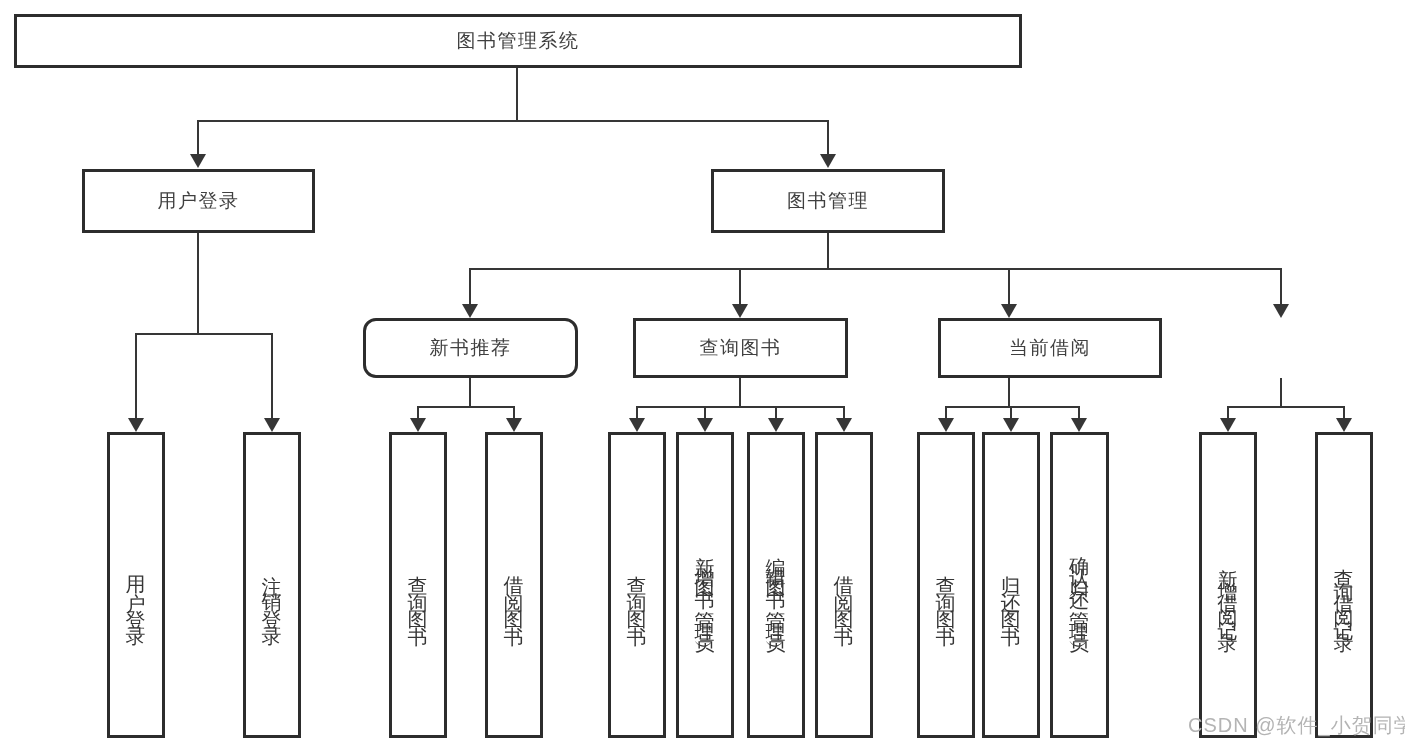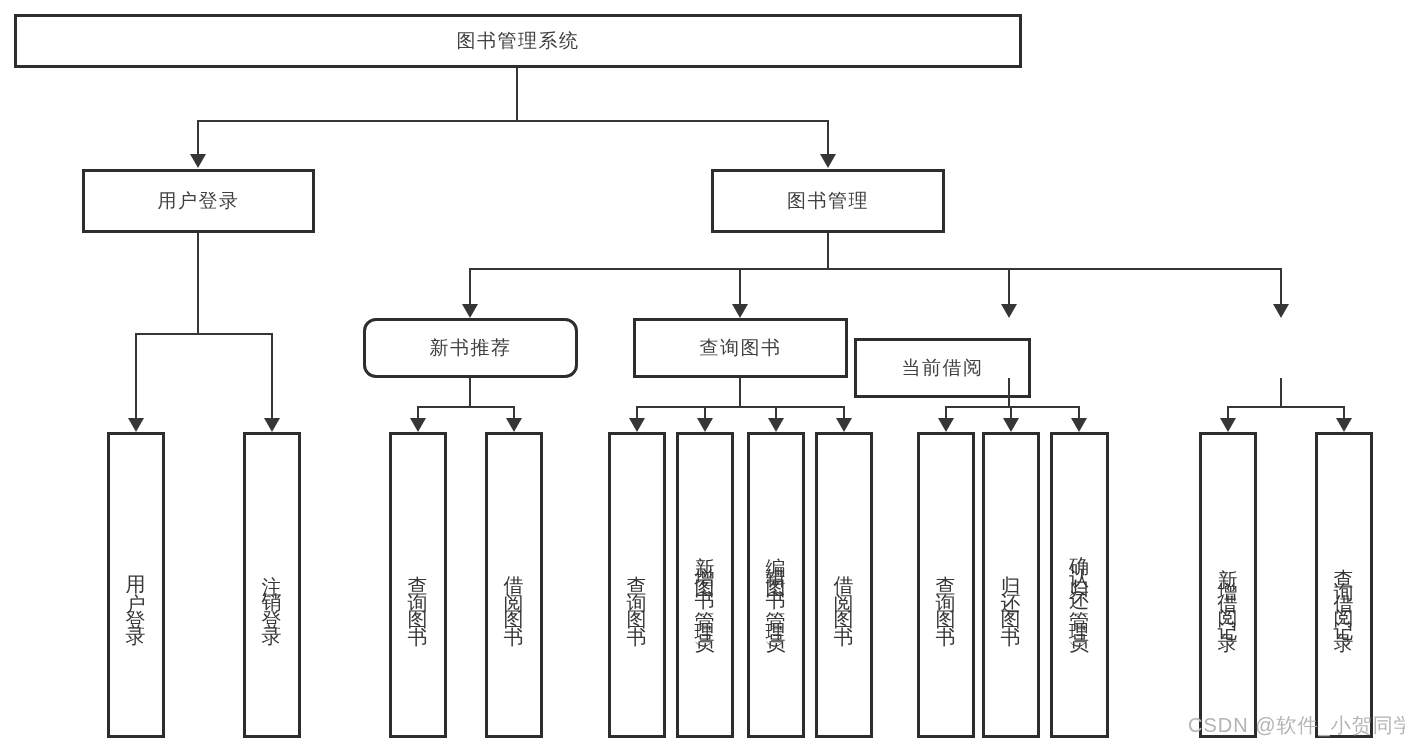--- a/index.html
+++ b/index.html
@@ -67,21 +67,21 @@
   <div class="arrow" style="left:739px;top:269px;height:35px;"></div>
   <div class="arrow" style="left:1008px;top:269px;height:35px;"></div>
   <div class="arrow" style="left:1280px;top:269px;height:35px;"></div>
 
   <div class="hbox" style="left:363px;top:318px;width:215px;height:60px;border-radius:13px;">
     <span>新书推荐</span>
   </div>
   <div class="hbox" style="left:633px;top:318px;width:215px;height:60px;">
     <span>查询图书</span>
   </div>
-  <div class="hbox" style="left:854px;top:318px;width:177px;height:60px;margin-top:20px;">
+  <div class="hbox" style="left:938px;top:318px;width:224px;height:60px;">
     <span>当前借阅</span>
   </div>
 
   <div class="vl" style="left:469px;top:378px;height:30px;"></div>
   <div class="hl" style="left:417px;top:406px;width:98px;"></div>
   <div class="arrow" style="left:417px;top:407px;height:11px;"></div>
   <div class="arrow" style="left:513px;top:407px;height:11px;"></div>
 
   <div class="vl" style="left:739px;top:378px;height:30px;"></div>
   <div class="hl" style="left:636px;top:406px;width:209px;"></div>

